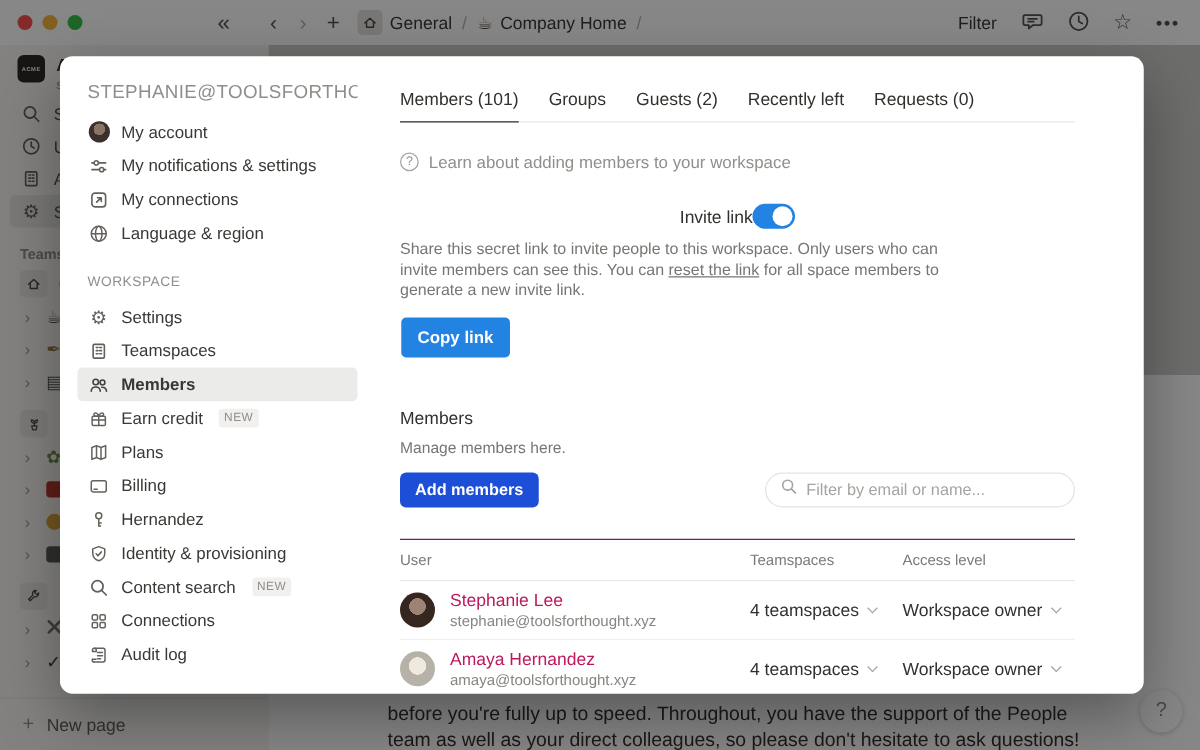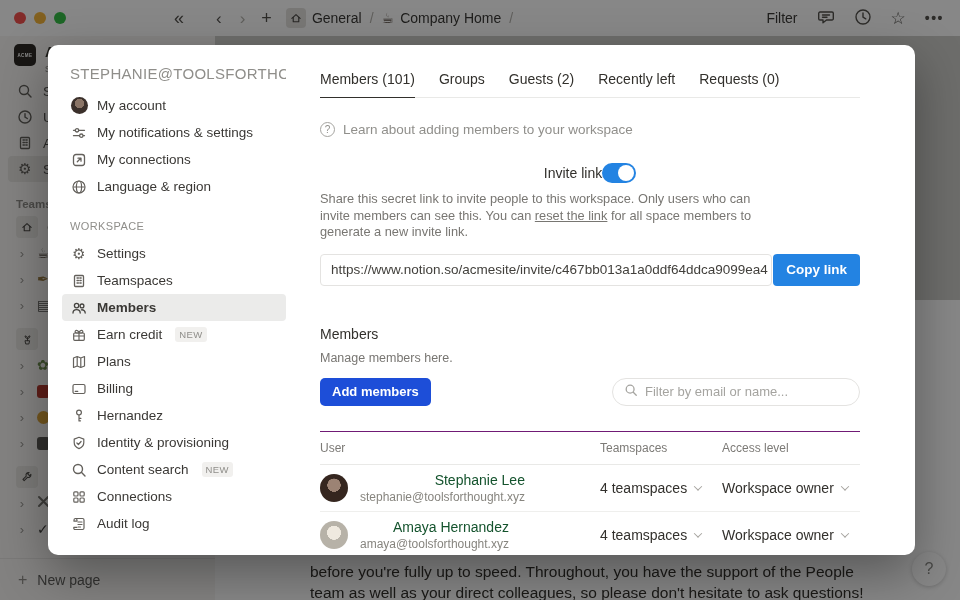--- a/index.html
+++ b/index.html
@@ -103,21 +103,21 @@
   .thead { display:flex; align-items:center; height:34px; border-top:1px solid #701a75; border-bottom:1px solid #e9e9e7;
            font-size:12px; color:#7c7a76; }
   .col-user { width:280px; flex:none; }
   .col-ts { width:122px; flex:none; }
   .col-acc { flex:1; }
   .trow { display:flex; align-items:center; height:47px; border-bottom:1px solid #efefed; }
   .ucell { display:flex; align-items:center; gap:12px; }
   .avat { width:28px; height:28px; border-radius:50%; flex:none; }
   .av1 { background:radial-gradient(circle at 50% 40%, #9c8374 0 30%, #35261f 31%); }
   .av2 { background:radial-gradient(circle at 50% 42%, #efe9df 0 32%, #b7b2a8 33%); }
-  .uname { font-size:14px; color:#14532d;text-align:right; }
+  .uname { font-size:14px; color:#be185d; }
   .umail { font-size:12px; color:#87857f; margin-top:2px; }
   .dcell { display:flex; align-items:center; gap:8px; font-size:14px; color:#32302c; }
   .chev { width:6px; height:6px; border-right:1.5px solid #a5a39e; border-bottom:1.5px solid #a5a39e;
           transform:rotate(45deg) translate(-1px,-1px); }
 </style>
 </head>
 <body>
 
 <div class="app">
 
@@ -450,21 +450,20 @@
 
       <div class="inv-head">
         <span class="inv-title">Invite link</span>
         <span class="toggle">
             <span class="knob"></span>
           </span>
       </div>
       <div class="inv-desc"><span>Share this secret link to invite people to this workspace. Only users who can invite members can see this. You can </span><a href="#">reset the link</a><span> for all space members to generate a new invite link.</span></div>
 
       <div class="url-row">
-        <div class="url-box">https://www.notion.so/acmesite/invite/c467bb013a1a0ddf64ddca9099ea4</div>
         <button class="copy-btn">Copy link</button>
       </div>
 
       <div class="mem-title">Members</div>
       <div class="mem-sub">Manage members here.</div>
 
       <div class="btn-row">
         <button class="add-btn">Add members</button>
         <div class="filter">
           <span><svg width="14" height="14" viewBox="0 0 16 16" fill="none" stroke="#a5a4a0" stroke-width="1.5" stroke-linecap="round">

